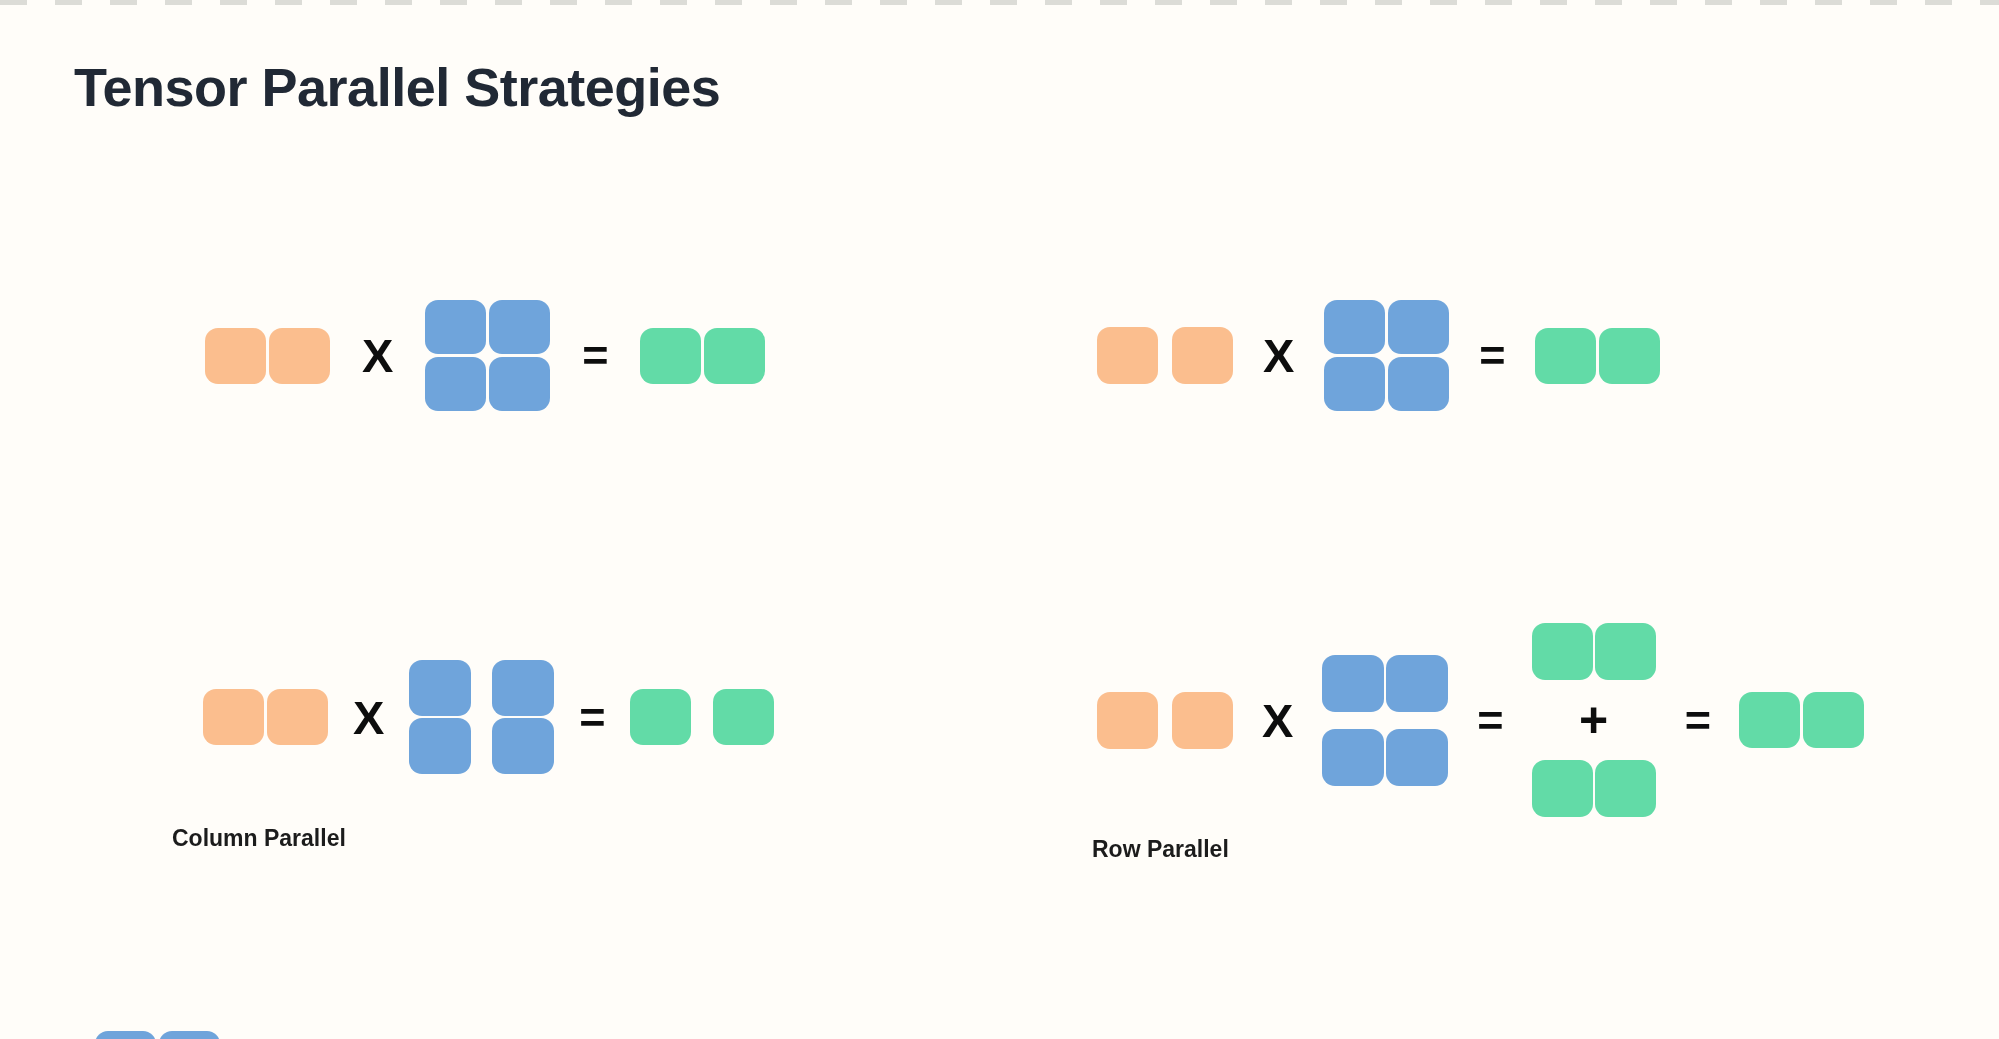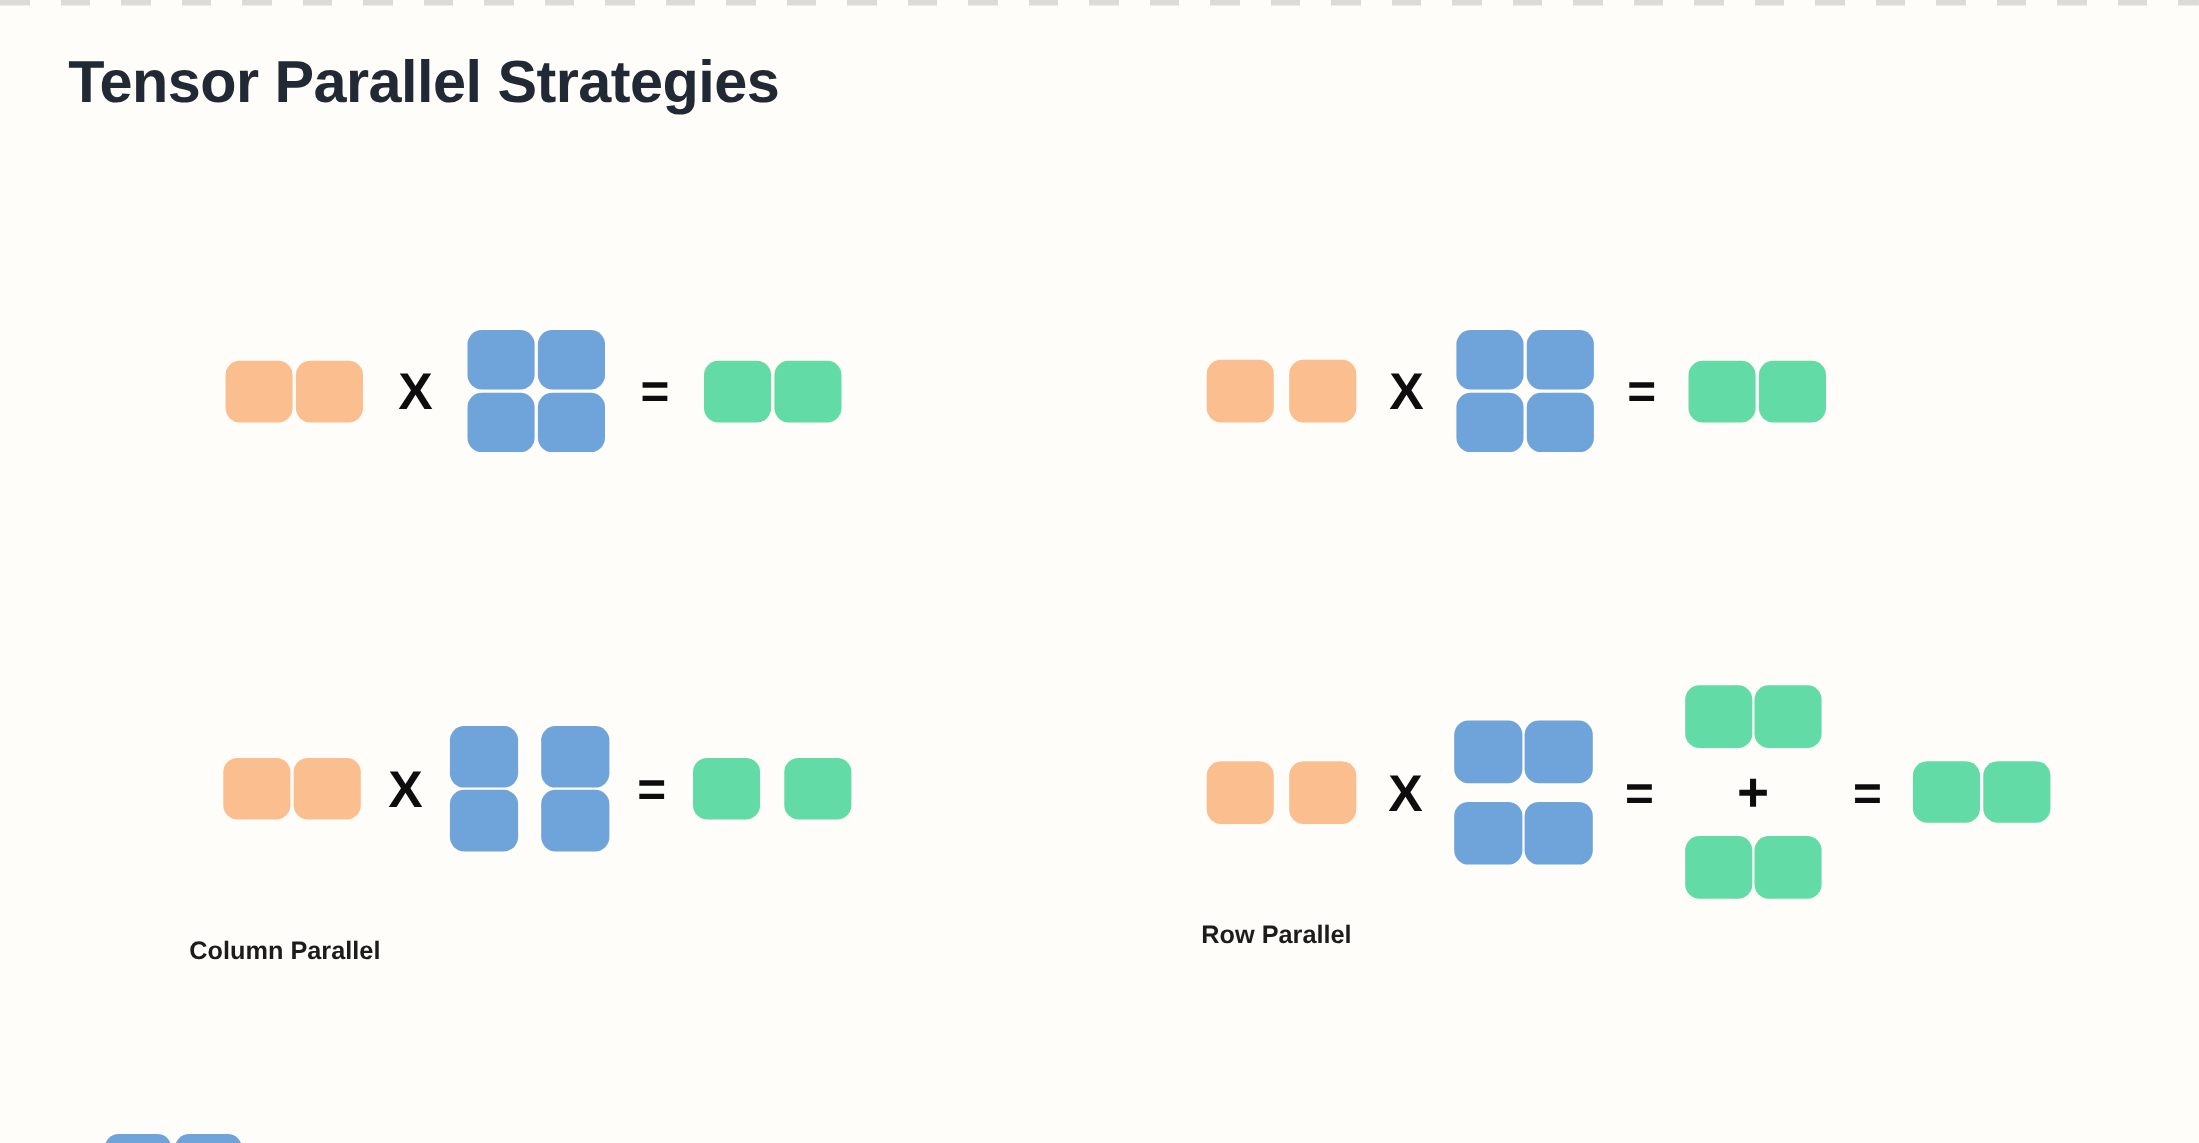--- a/index.html
+++ b/index.html
@@ -8,21 +8,21 @@
     width: 1999px; height: 1039px;
     position: relative; overflow: hidden;
     background: var(--bg, #fffdf9);
     font-family: "Liberation Sans", "DejaVu Sans", sans-serif;
   }
   .top-dashes {
     position: absolute; left: 0; top: 0; width: 100%; height: 5px;
     background: repeating-linear-gradient(90deg, var(--dash, #dcdcd7) 0 27px, transparent 27px 55px);
   }
   .title {
-    position: absolute; left: 62px; top: 42px; margin: 0;
+    position: absolute; left: 62px; top: 42px; margin: 12px;
     font-size: 54px; font-weight: 700; letter-spacing: -0.5px; line-height: 1.25;
     color: var(--title, #212935);
     white-space: nowrap;
   }
   .diagram { position: absolute; display: flex; align-items: center; }
   #diagram-top_left     { left: 205px;  top: 300px; height: 111px; gap: 32px; }
   #diagram-top_right    { left: 1097px; top: 300px; height: 111px; gap: 30px; }
   #diagram-bottom_left  { left: 203px;  top: 660px; height: 114px; gap: 25px; }
   #diagram-bottom_right { left: 1097px; top: 623px; height: 194px; gap: 29px; }
   #diagram-bottom_edge_clip { left: 95px; top: 1029px; height: 30px; }
@@ -34,21 +34,21 @@
     display: flex; align-items: center; justify-content: center;
   }
   .op-multiply { font-size: 47px; }
   .op-equals   { font-size: 45px; letter-spacing: -1px; }
   .op-plus     { font-size: 50px; height: 38px; }
   .side-label {
     position: absolute; margin: 0;
     font-size: 23px; font-weight: 700; color: var(--label, #1c1c1c);
     white-space: nowrap;
   }
-  #label-column { left: 172px;  top: 825px; margin-top: 26px; }
+  #label-column { left: 172px;  top: 825px; }
   #label-row    { left: 1092px; top: 836px; }
 </style>
 </head>
 <body style="--bg: #fffdf9; --title: #212935; --label: #1c1c1c; --op: #0d0d0d; --dash: #dcdcd7;">
 
 <div class="top-dashes"></div>
 
 <h1 class="title">Tensor Parallel Strategies</h1>
 
 <div class="diagram" id="diagram-top_left">

